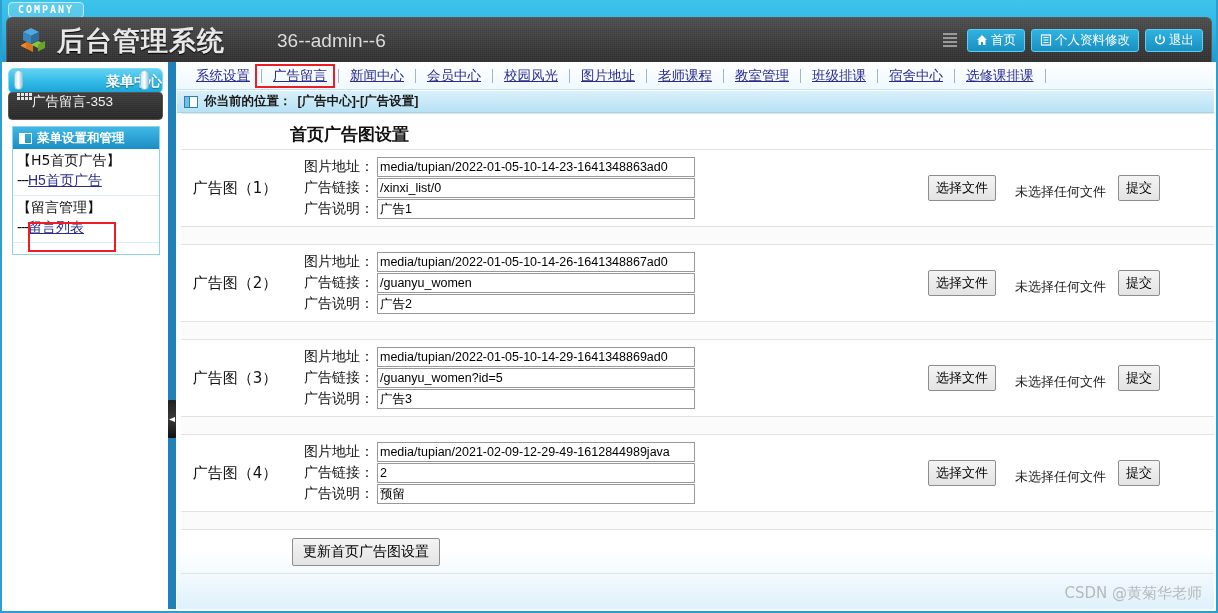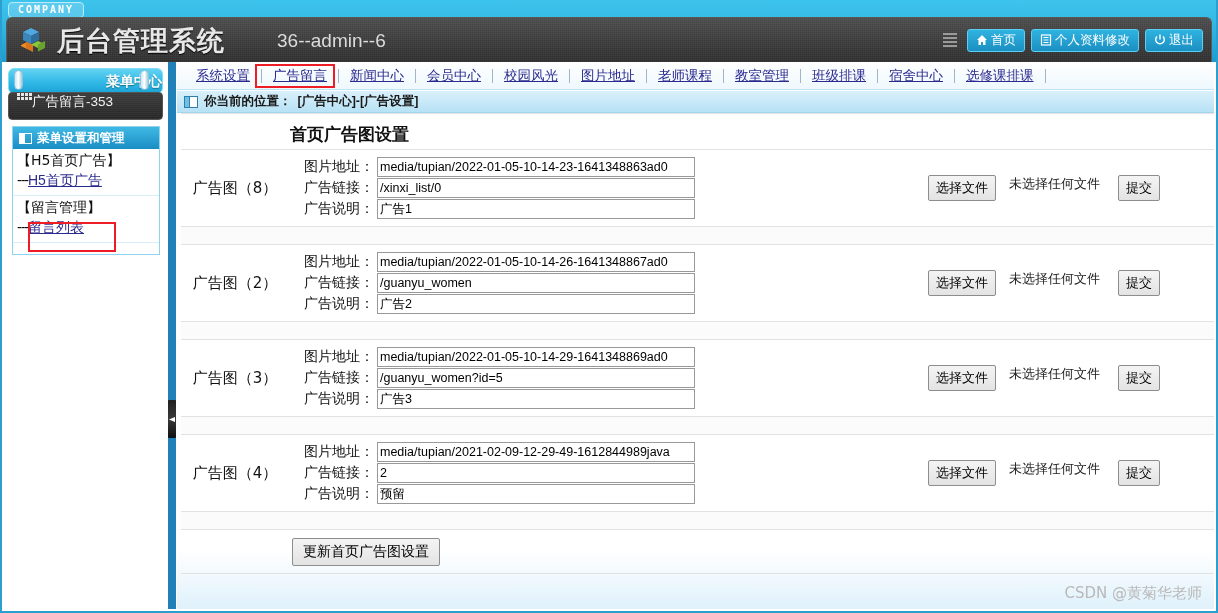--- a/index.html
+++ b/index.html
@@ -186,21 +186,21 @@
     white-space:nowrap;
   }
   .field-line input.txt {
     width:318px; height:20px;
     border:1px solid #999; background:#ffffff;
     font-size:12.5px; padding:1px 2px;
     font-family:"Liberation Sans",sans-serif; color:#000;
   }
   .spacer-row td { height:18px; border-top:1px solid #e2e2e2; border-bottom:1px solid #e2e2e2; background:#fbfbfb; }
 
-  .file-wrap { display:flex; align-items:flex-start; gap:13px; }
+  .file-wrap { display:flex; align-items:flex-end; gap:19px; }
   button.btn {
     background:linear-gradient(to bottom,#f4f4f4,#e3e3e3);
     border:1px solid #8d8d8d; border-radius:2px;
     font-size:13px; padding:3px 7px; color:#000; cursor:pointer;
     font-family:"DejaVu Sans","Liberation Sans",sans-serif;
   }
   .nofile { font-size:13px; color:#222; white-space:nowrap;
             font-family:"DejaVu Sans","Liberation Sans",sans-serif; }
 
   .final-row td { height:44px; border-top:1px solid #e2e2e2; border-bottom:1px solid #e2e2e2; }
@@ -369,21 +369,21 @@
 
           <tbody>
               <tr class="title-row">
             <td></td>
             <td colspan="5">
               <h2 class="page-h">首页广告图设置</h2>
             </td>
           </tr>
 
           <tr>
-            <td class="c-label">广告图（8）</td>
+            <td class="c-label">广告图（1）</td>
             <td class="c-fields">
               <div class="field-line">
                 <span class="fl-label">图片地址：</span>
                 <input class="txt" type="text" value="media/tupian/2022-01-05-10-14-23-1641348863ad0" style="">
               </div>
               <div class="field-line">
                 <span class="fl-label">广告链接：</span>
                 <input class="txt" type="text" value="/xinxi_list/0" style="">
               </div>
               <div class="field-line">

